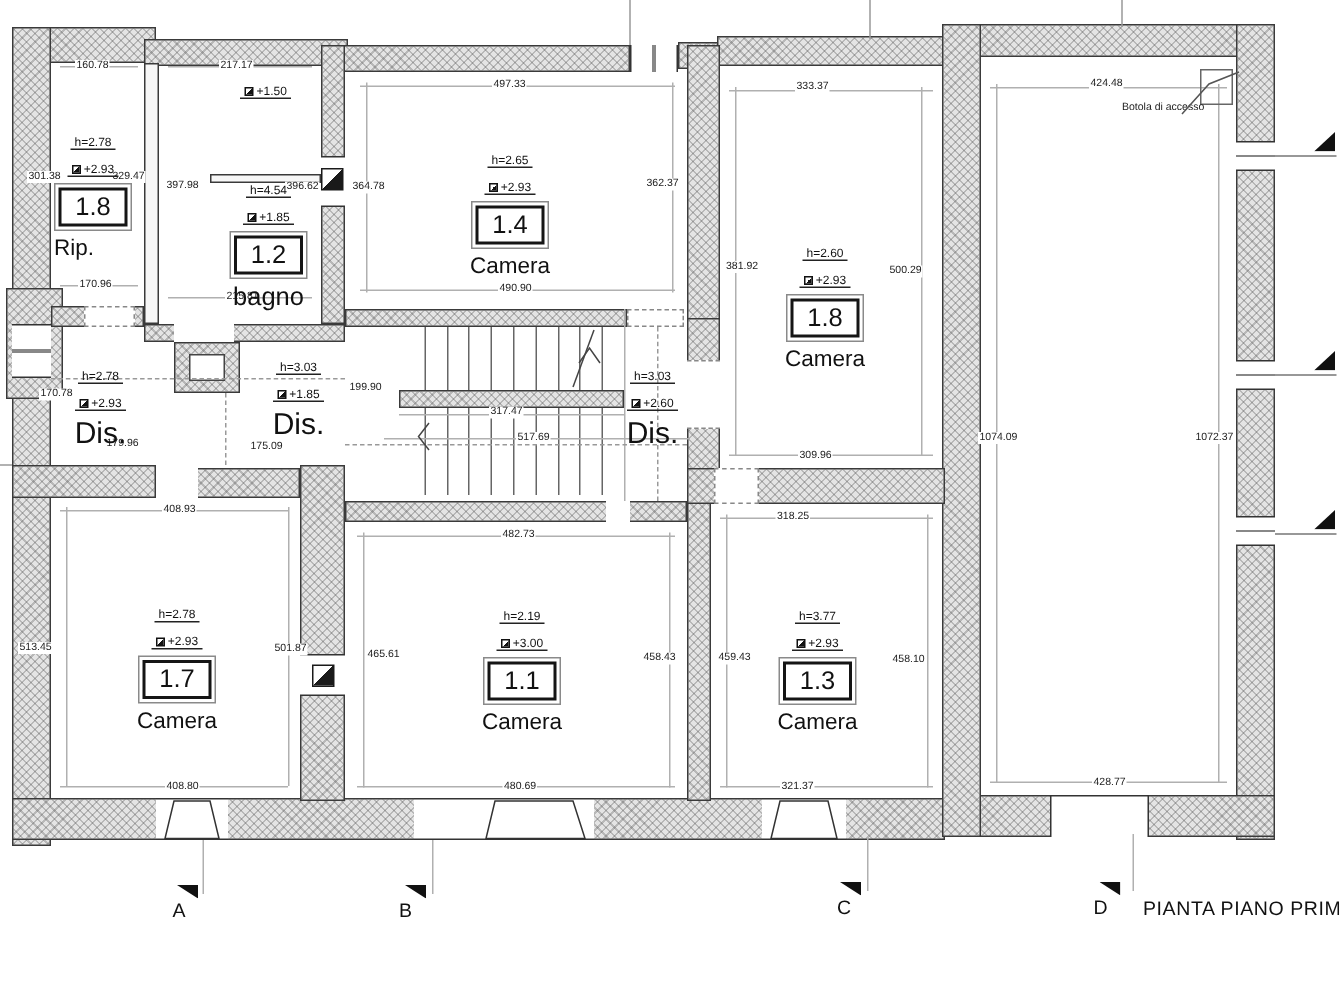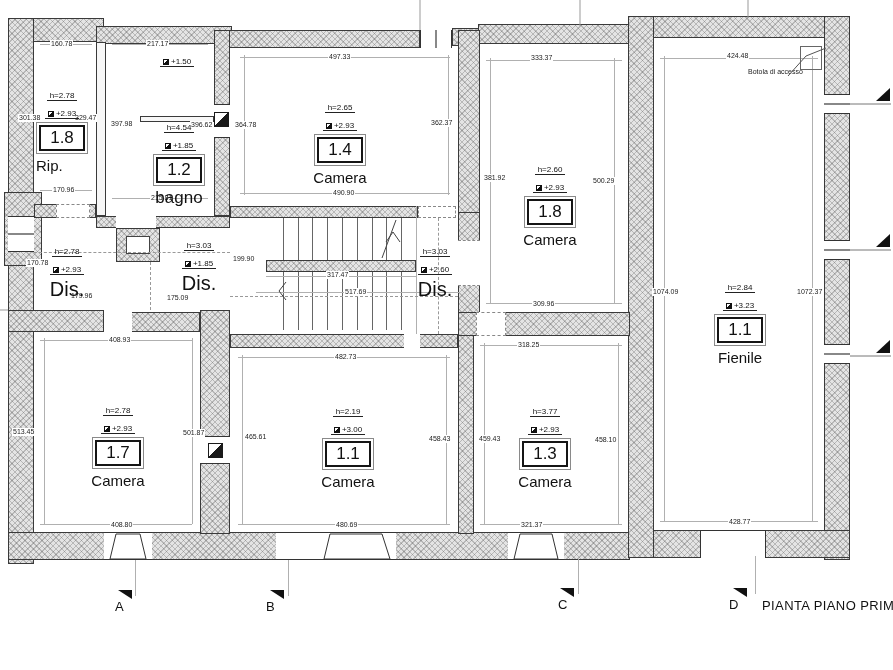--- a/index.html
+++ b/index.html
@@ -225,26 +225,20 @@
     <div class="rname">Camera</div>
   </div>
 
   <div class="room-tag" style="left:518px;top:158px;width:64px">
     <div><span class="hrow">h=2.60</span></div>
     <div><span class="qrow"><span class="qicon"></span><span>+2.93</span></span></div>
     <div><span class="numbox">1.8</span></div>
     <div class="rname">Camera</div>
   </div>
 
-  <div class="room-tag" style="left:705px;top:276px;width:70px">
-    <div><span class="hrow">h=2.84</span></div>
-    <div><span class="qrow"><span class="qicon"></span><span>+3.23</span></span></div>
-    <div><span class="numbox">1.1</span></div>
-    <div class="rname">Fienile</div>
-  </div>
   <div class="note" style="left:748px;top:68px">Botola di accesso</div>
 
   <div class="room-tag" style="left:85px;top:399px;width:66px">
     <div><span class="hrow">h=2.78</span></div>
     <div><span class="qrow"><span class="qicon"></span><span>+2.93</span></span></div>
     <div><span class="numbox">1.7</span></div>
     <div class="rname">Camera</div>
   </div>
 
   <div class="room-tag" style="left:315px;top:400px;width:66px">

